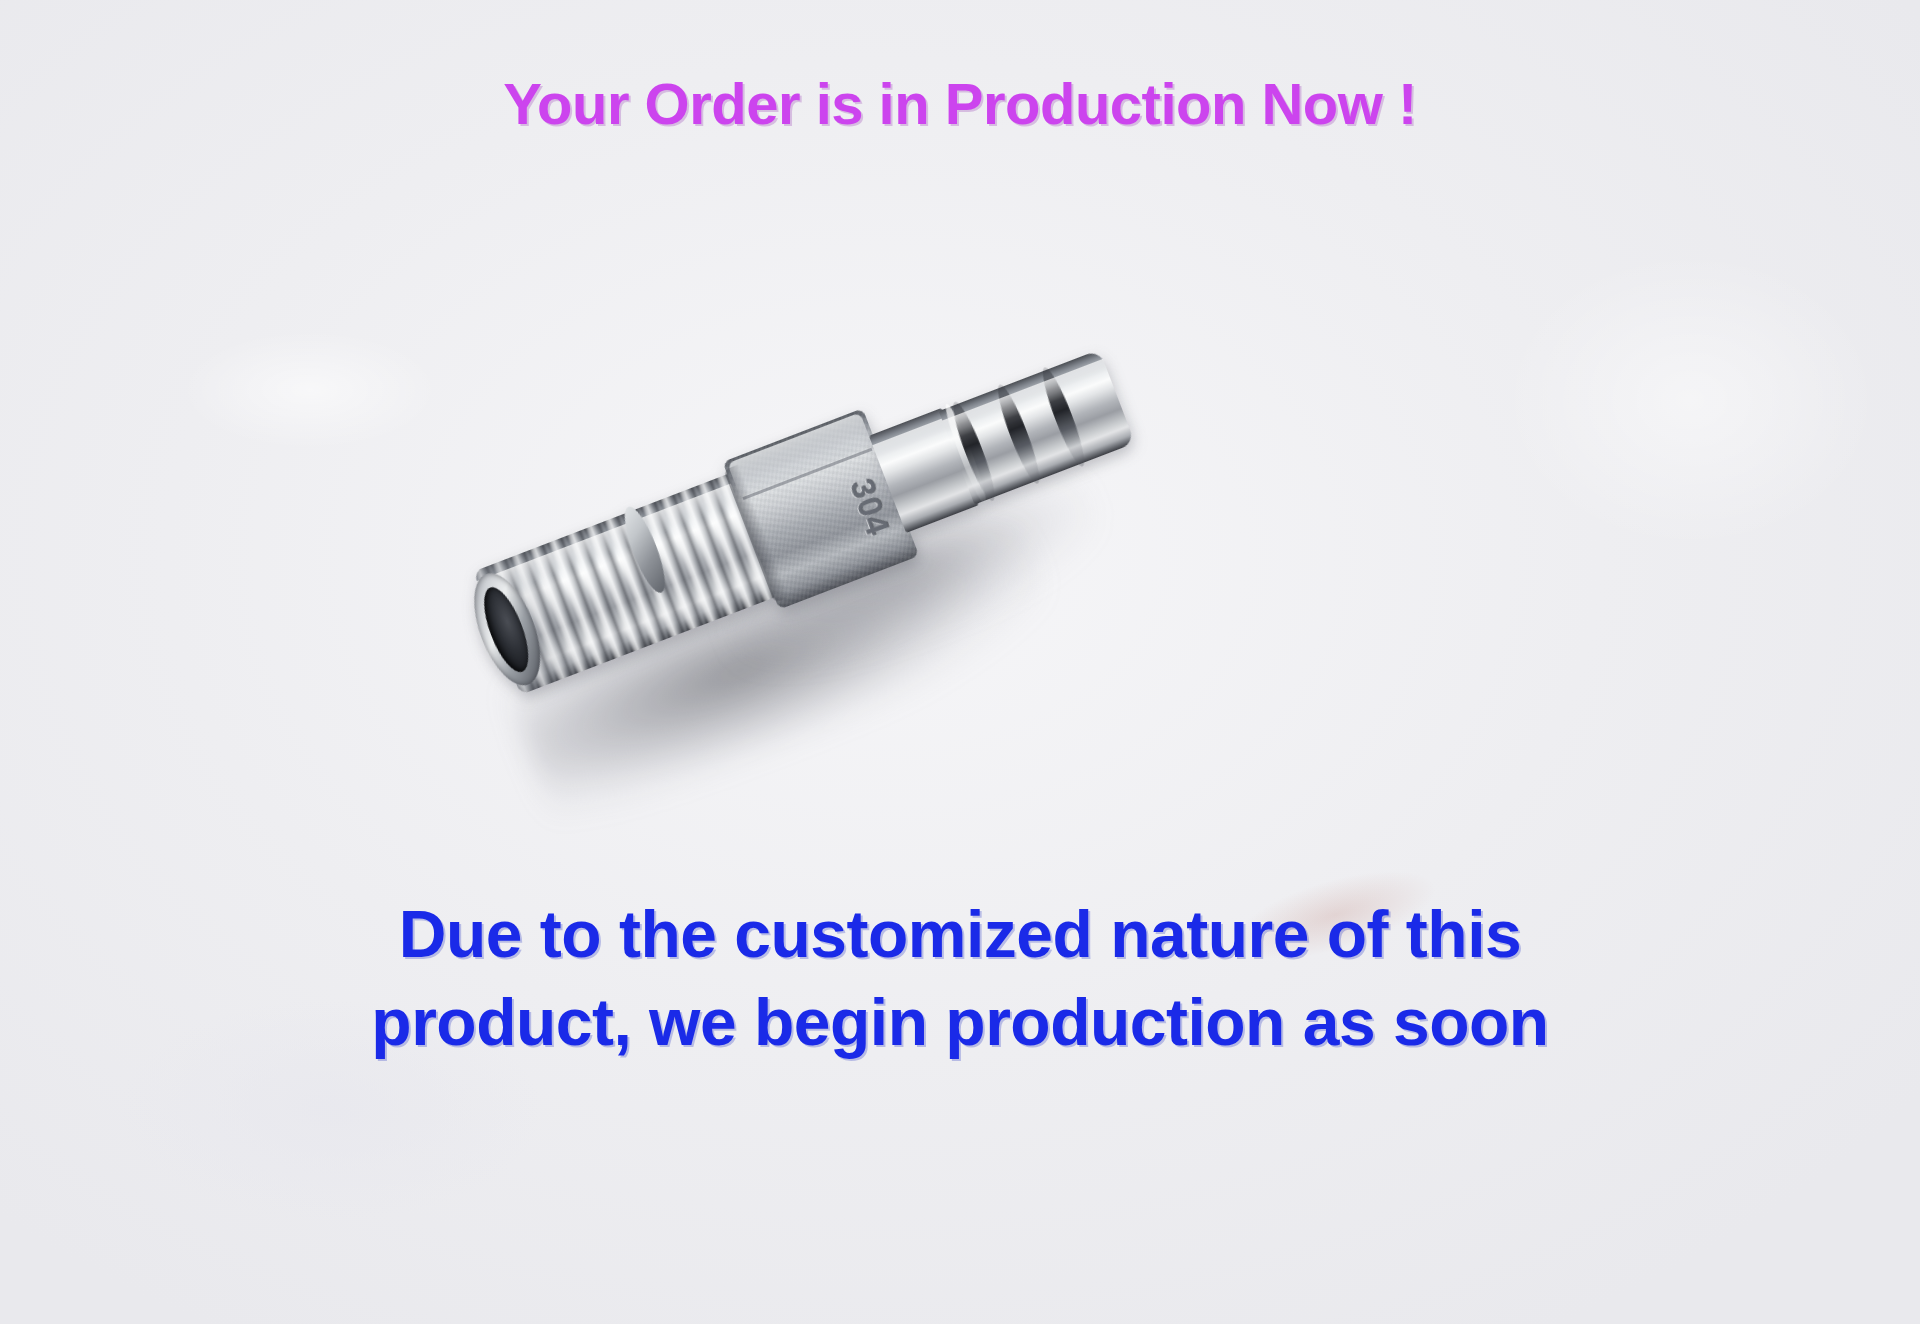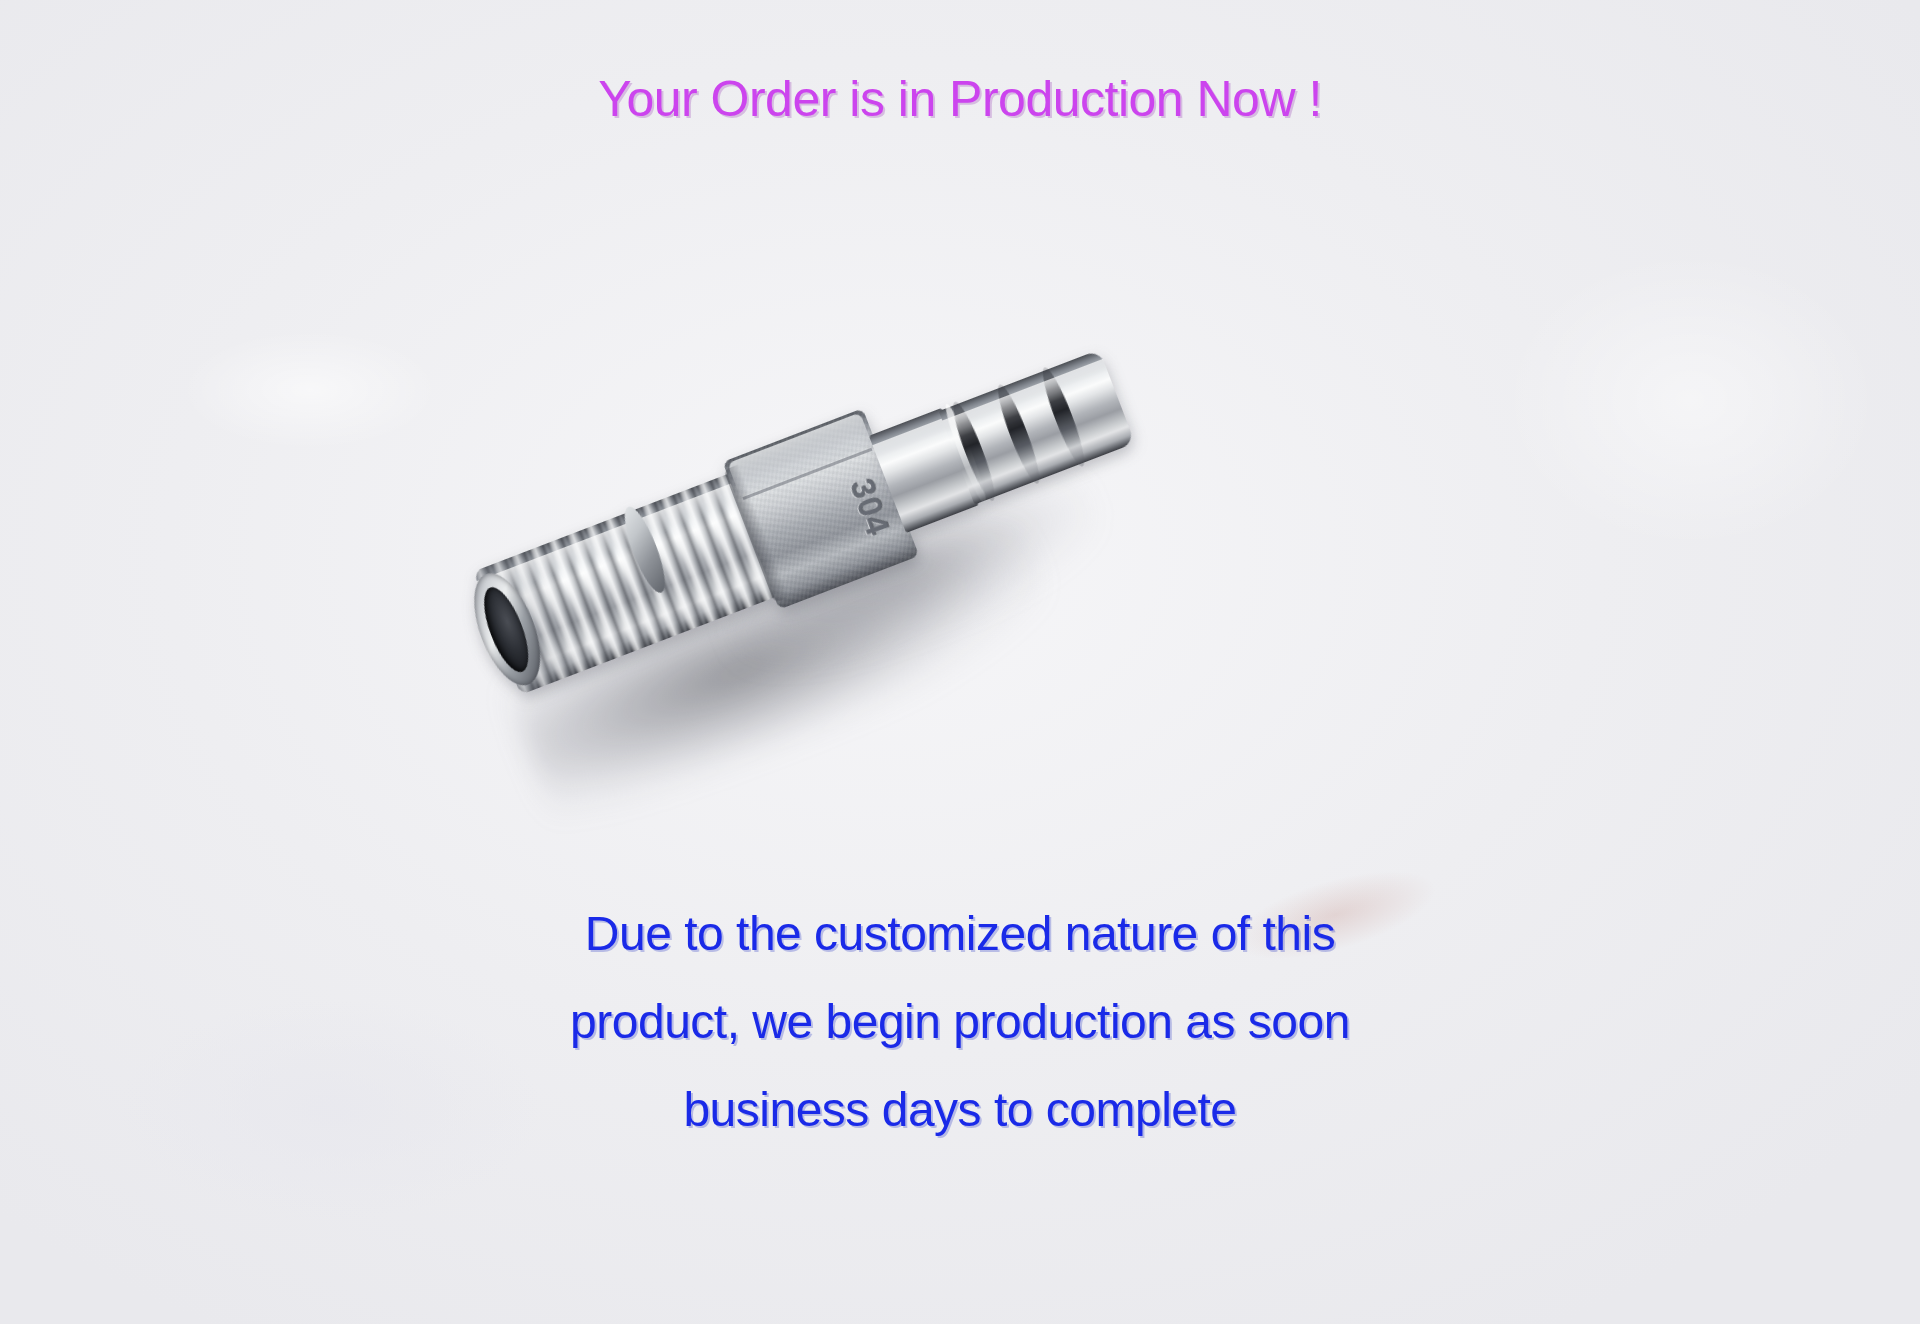--- a/index.html
+++ b/index.html
@@ -40,22 +40,22 @@
          background:radial-gradient(ellipse at center, rgba(255,255,255,.45), rgba(255,255,255,0) 70%); }
   .bl4 { left:120px; top:1000px; width:420px; height:220px;
          background:radial-gradient(ellipse at center, rgba(232,232,238,.8), rgba(232,232,238,0) 72%); }
 
   
   .headline {
     position:absolute;
     left:0; right:0;
     top:70px;
     text-align:center;
-    font-size:50px;
-    font-weight:normal;
+    font-size:58px;
+    font-weight:bold;
     letter-spacing:-0.5px;
     color:#cc44ee;
     text-shadow:2px 2px 0 rgba(150,60,180,.28);
     white-space:nowrap;
     z-index:40;
   }
 
   
   #product-photo {
     position:absolute;
@@ -281,23 +281,23 @@
   }
 
   
   .bodytext {
     position:absolute;
     left:50%;
     transform:translateX(-50%);
     top:890px;
     width:1560px;
     text-align:center;
-    font-size:48px;
+    font-size:66px;
     line-height:88px;
-    font-weight:normal;
+    font-weight:bold;
     color:#1a2ae8;
     letter-spacing:-0.5px;
     text-shadow:2px 2px 0 rgba(20,35,190,.25);
     z-index:40;
   }
   .bodytext .ln { display:block; white-space:nowrap; }
 </style>
 </head>
 <body>
 
@@ -346,16 +346,15 @@
         <div class="gloss"></div>
       </div>
       <div class="barb-tip-cap"></div>
 
     </div>
   </div>
 
   <div class="bodytext">
     <span class="ln">Due to the customized nature of this</span>
     <span class="ln">product, we begin production as soon</span>
-    <span class="ln">business days to complete</span>
   </div>
 
 </div>
 
 </body></html>

